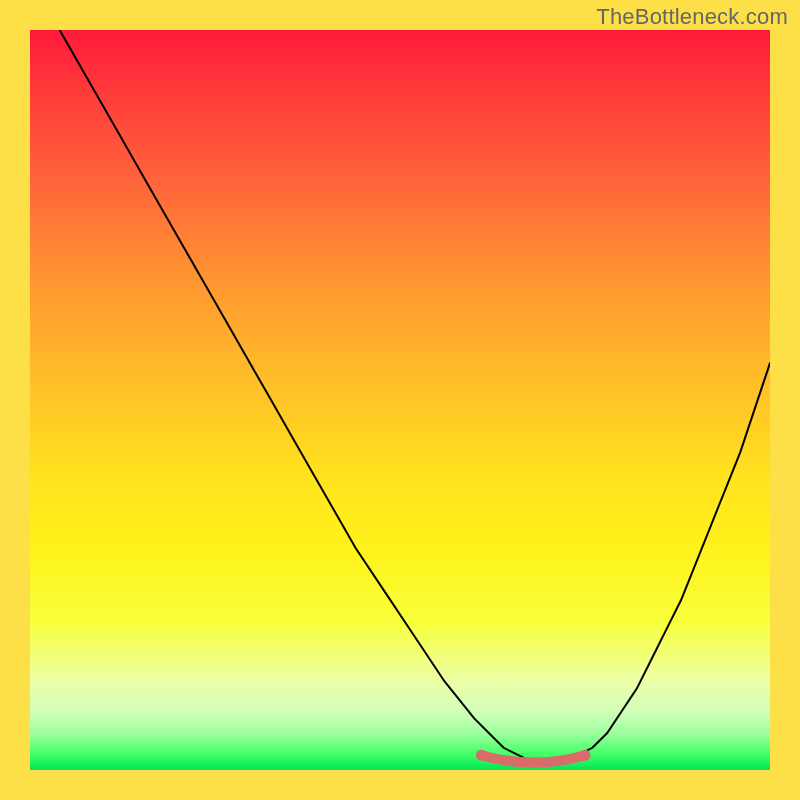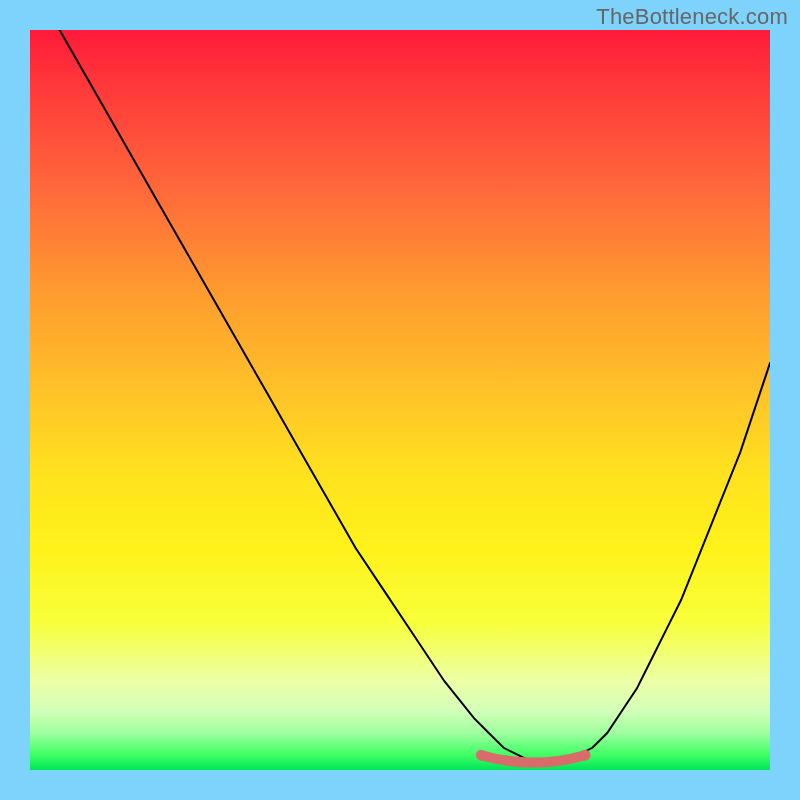--- a/index.html
+++ b/index.html
@@ -7,21 +7,21 @@
     padding: 0;
     width: 800px;
     height: 800px;
     background: #000;
     overflow: hidden;
   }
   .container {
     position: relative;
     width: 800px;
     height: 800px;
-    background: #7dd3fc;
+    background: #fde047;
   }
   .watermark {
     position: absolute;
     top: 4px;
     right: 12px;
     color: #666;
     font-family: Arial, Helvetica, sans-serif;
     font-size: 22px;
     font-weight: 500;
     letter-spacing: 0.2px;

